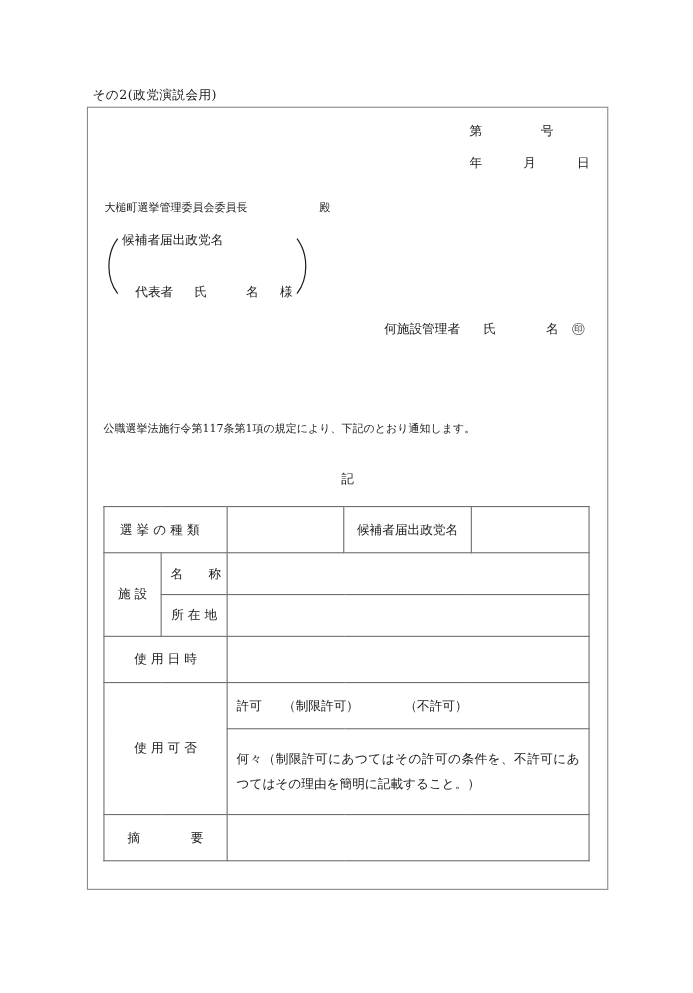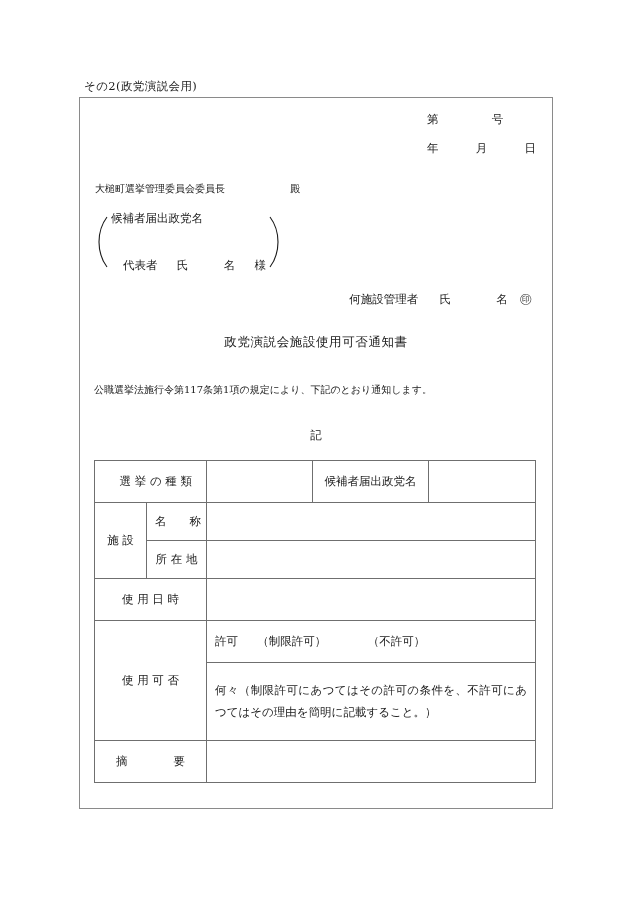--- a/index.html
+++ b/index.html
@@ -160,21 +160,21 @@
     padding: 0 8px;
     vertical-align: middle;
     background: #ffffff;
   }
   .lbl {
     text-align: center;
     white-space: nowrap;
   }
   .lbl-spread {
     display: flex;
-    justify-content: flex-end;
+    justify-content: flex-start;
     padding: 0 6px;
   }
   .blank-cell { }
 
   .row-h-head   { height: 42px; }
   .row-h-name   { height: 38px; }
   .row-h-addr   { height: 38px; }
   .row-h-date   { height: 42px; margin-top: 44px; }
   .row-h-permit { height: 42px; }
   .row-h-note   { height: 78px; padding-left: 32px; }
@@ -249,21 +249,20 @@
 
   <div class="issuer">
     <span>何施設管理者</span>
     <span class="gap-n" style="width:14px;"></span>
     <span>氏</span>
     <span class="gap-n"></span>
     <span>名</span>
     <span class="seal">㊞</span>
   </div>
 
-  <div class="doc-title">政党演説会施設使用可否通知書</div>
 
   <div class="statute-line">公職選挙法施行令第117条第1項の規定により、下記のとおり通知します。</div>
 
   <div class="ki-marker">記</div>
 
   <table class="form-table">
     <colgroup>
       <col style="width:52px;">
       <col style="width:60px;">
       <col style="width:106px;">

